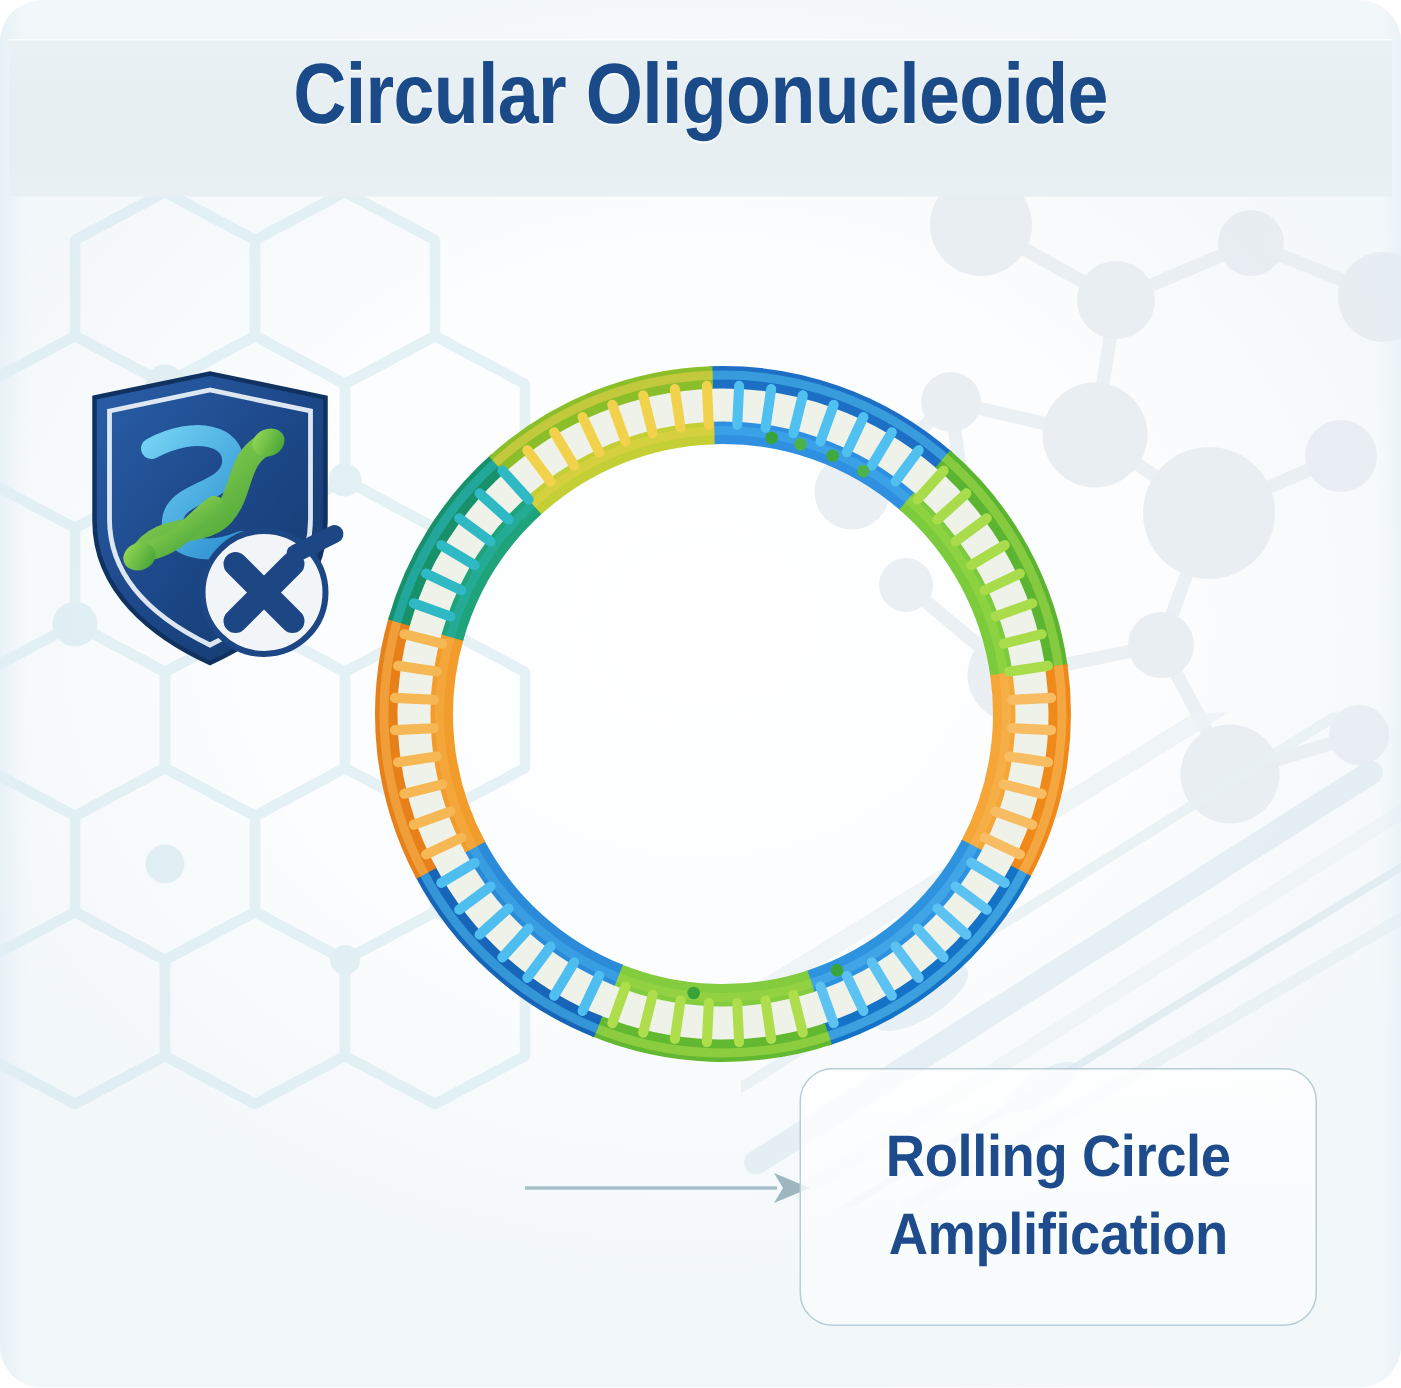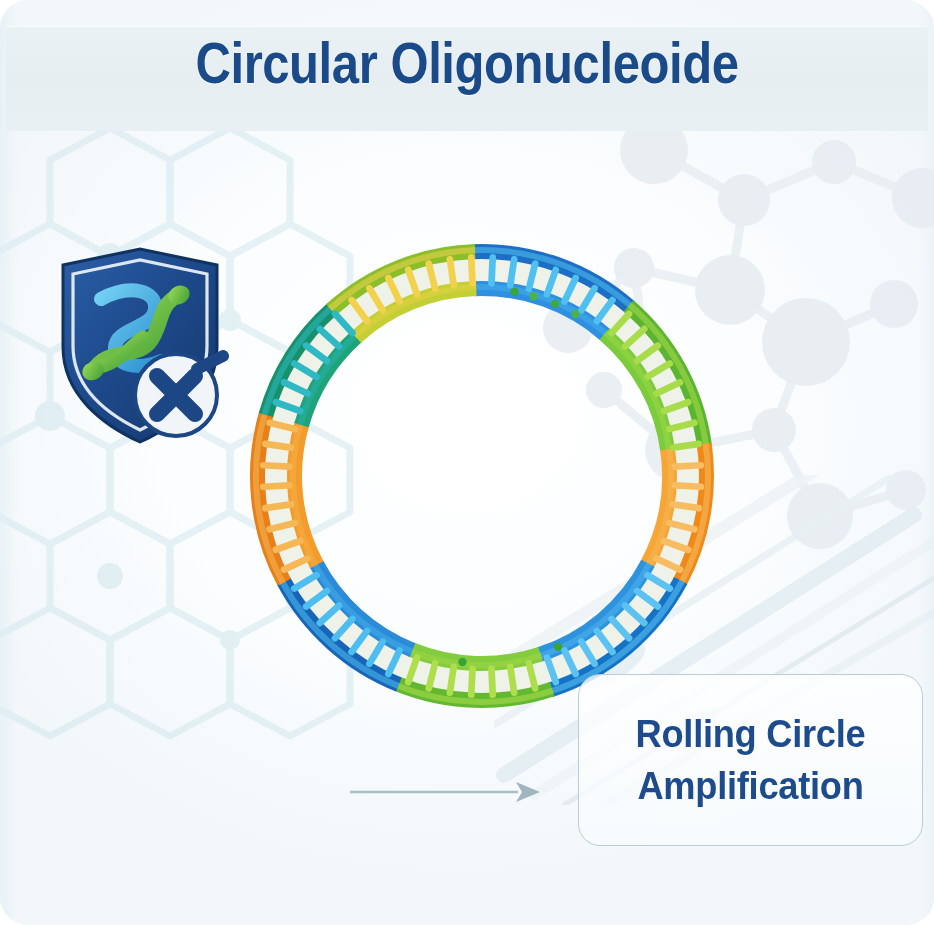--- a/index.html
+++ b/index.html
@@ -109,21 +109,21 @@
 
   
   .callout {
     position: absolute;
     box-sizing: border-box;
     border: 1.4px solid #b9cdd6;
     border-radius: 22px;
     background: linear-gradient(180deg, rgba(255,255,255,0.82) 0%, rgba(248,252,253,0.72) 100%);
   }
   .callout-left  { left: 58px;  top: 700px; width: 292px; height: 172px; }
-  .callout-right { left: 533px; top: 674px; width: 345px; height: 172px; margin-left: 45px; }
+  .callout-right { left: 533px; top: 712px; width: 345px; height: 172px; }
 
   .callout-text {
     position: absolute;
     left: 0; right: 0;
     top: 50%;
     transform: translateY(-50%);
     padding: 0 24px;
     font-family: "Liberation Sans", sans-serif;
     font-size: 39px;
     font-weight: bold;

